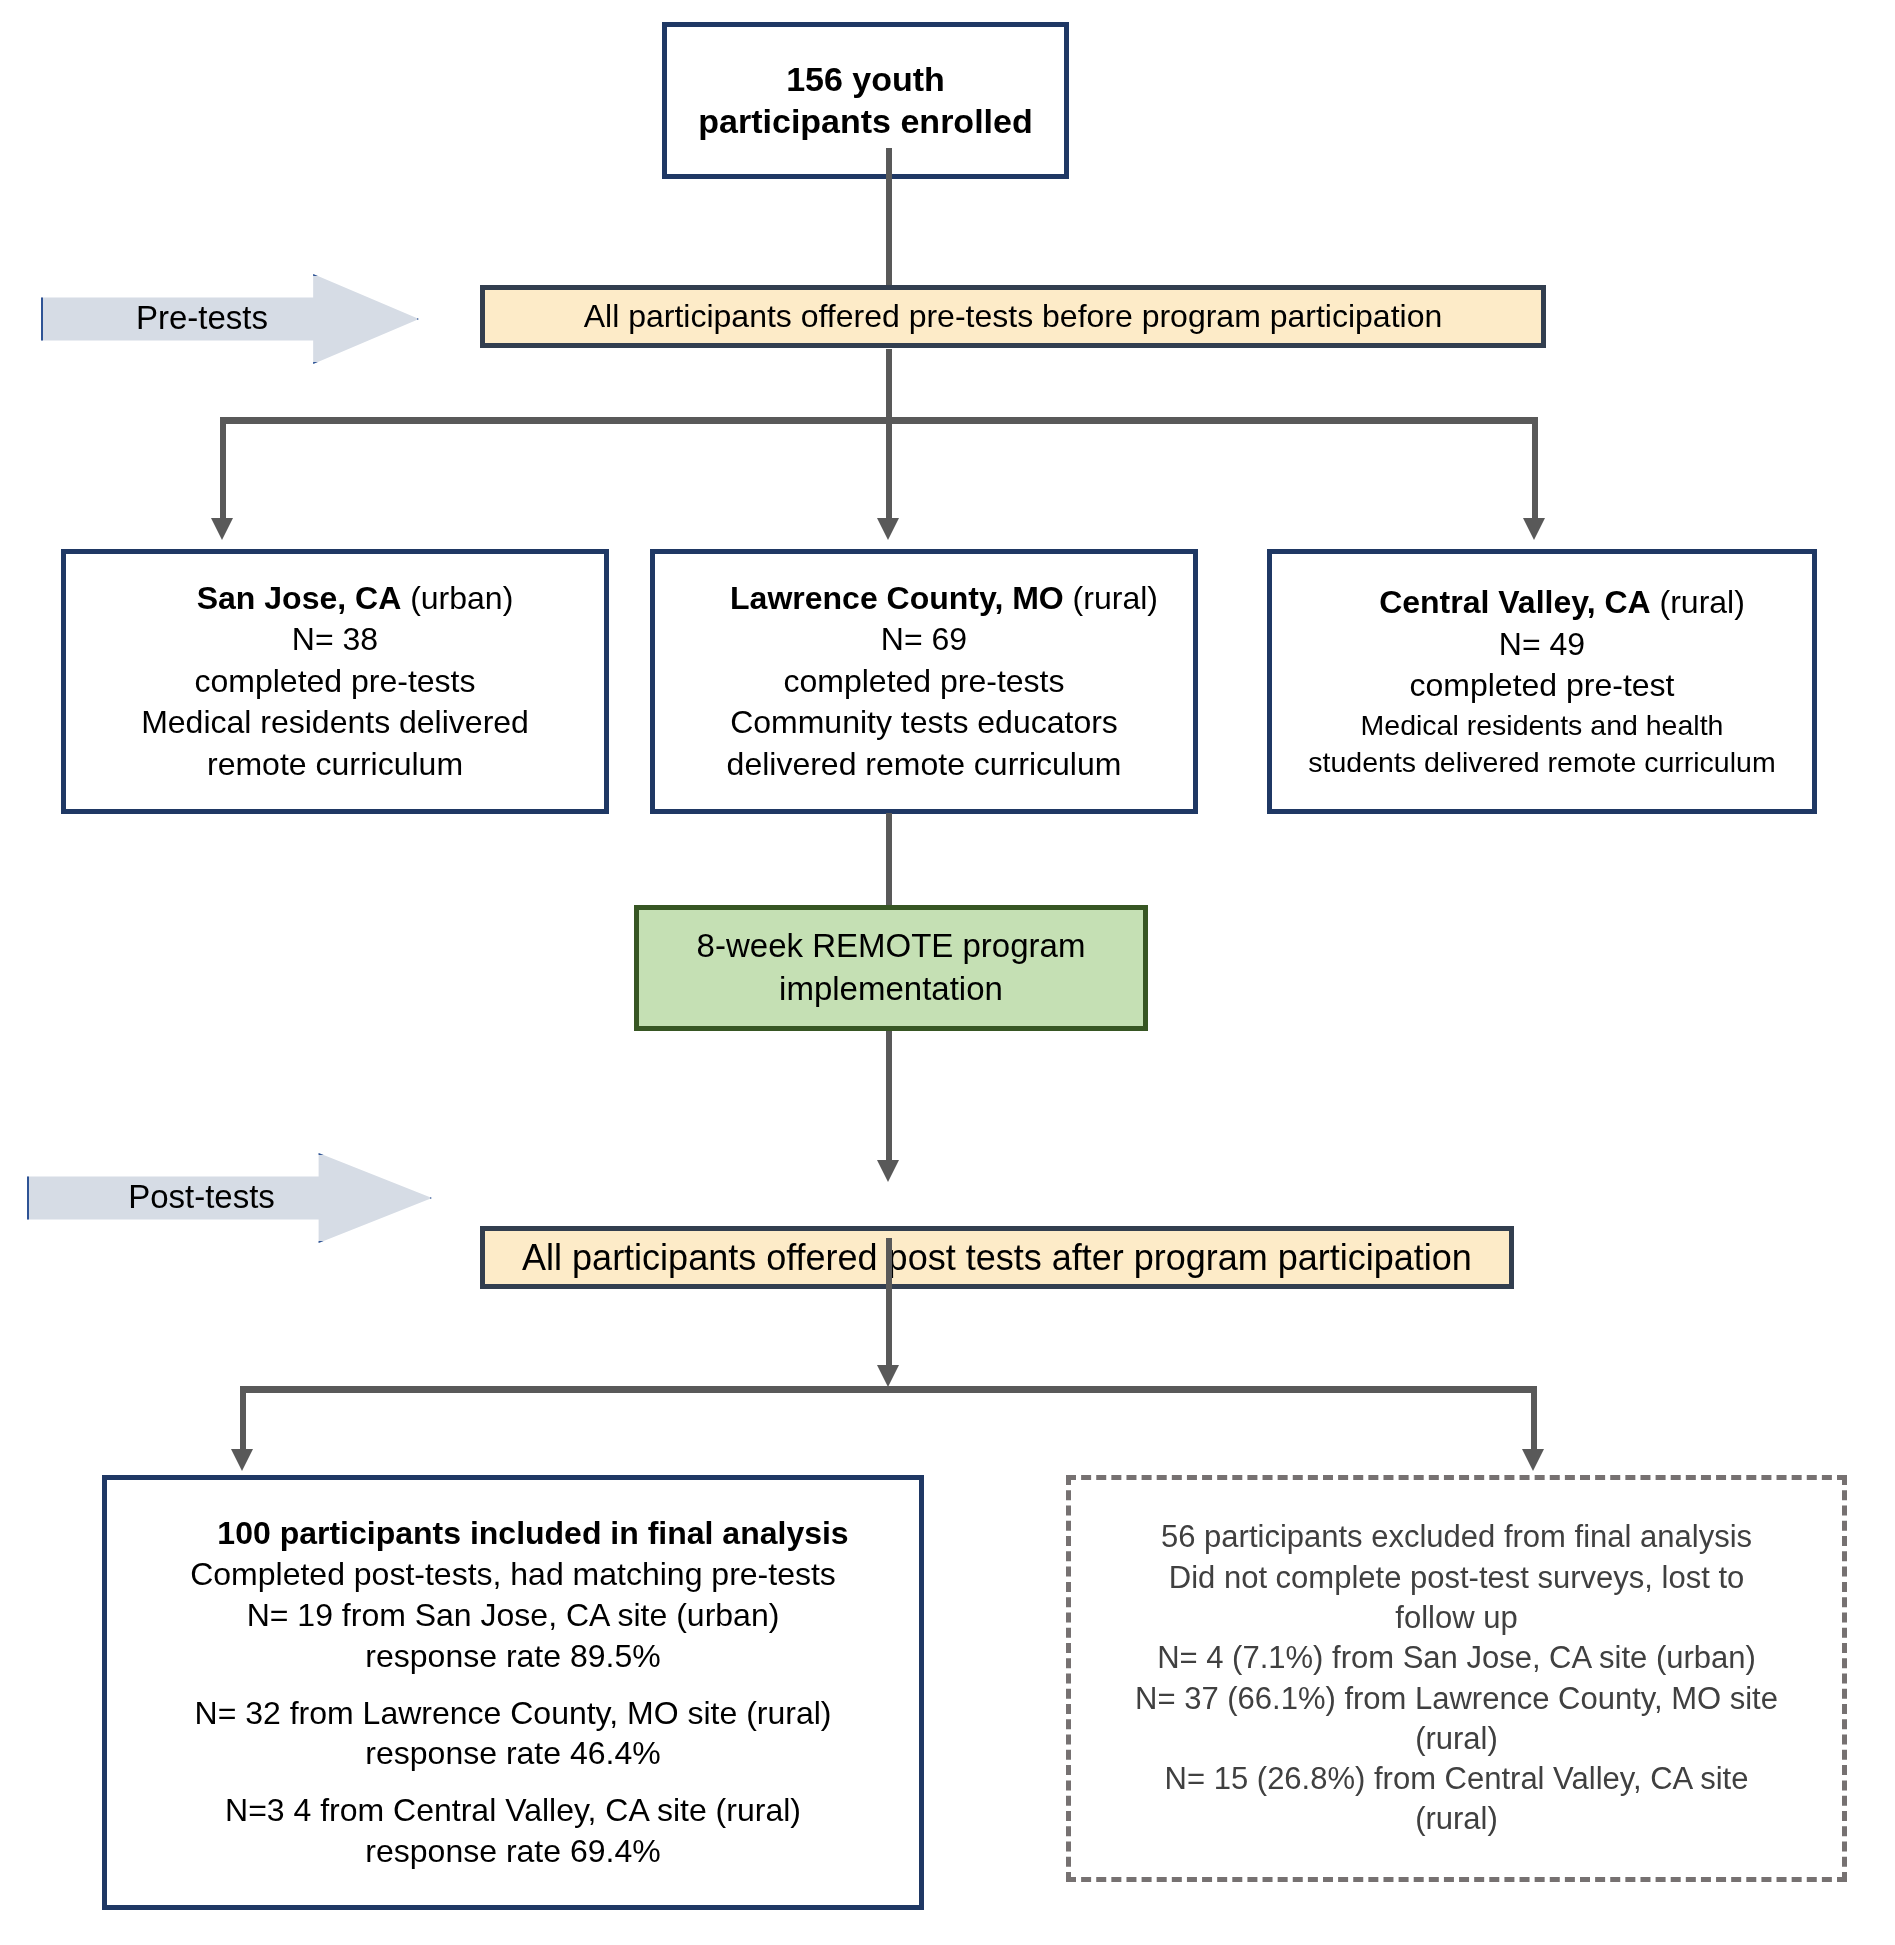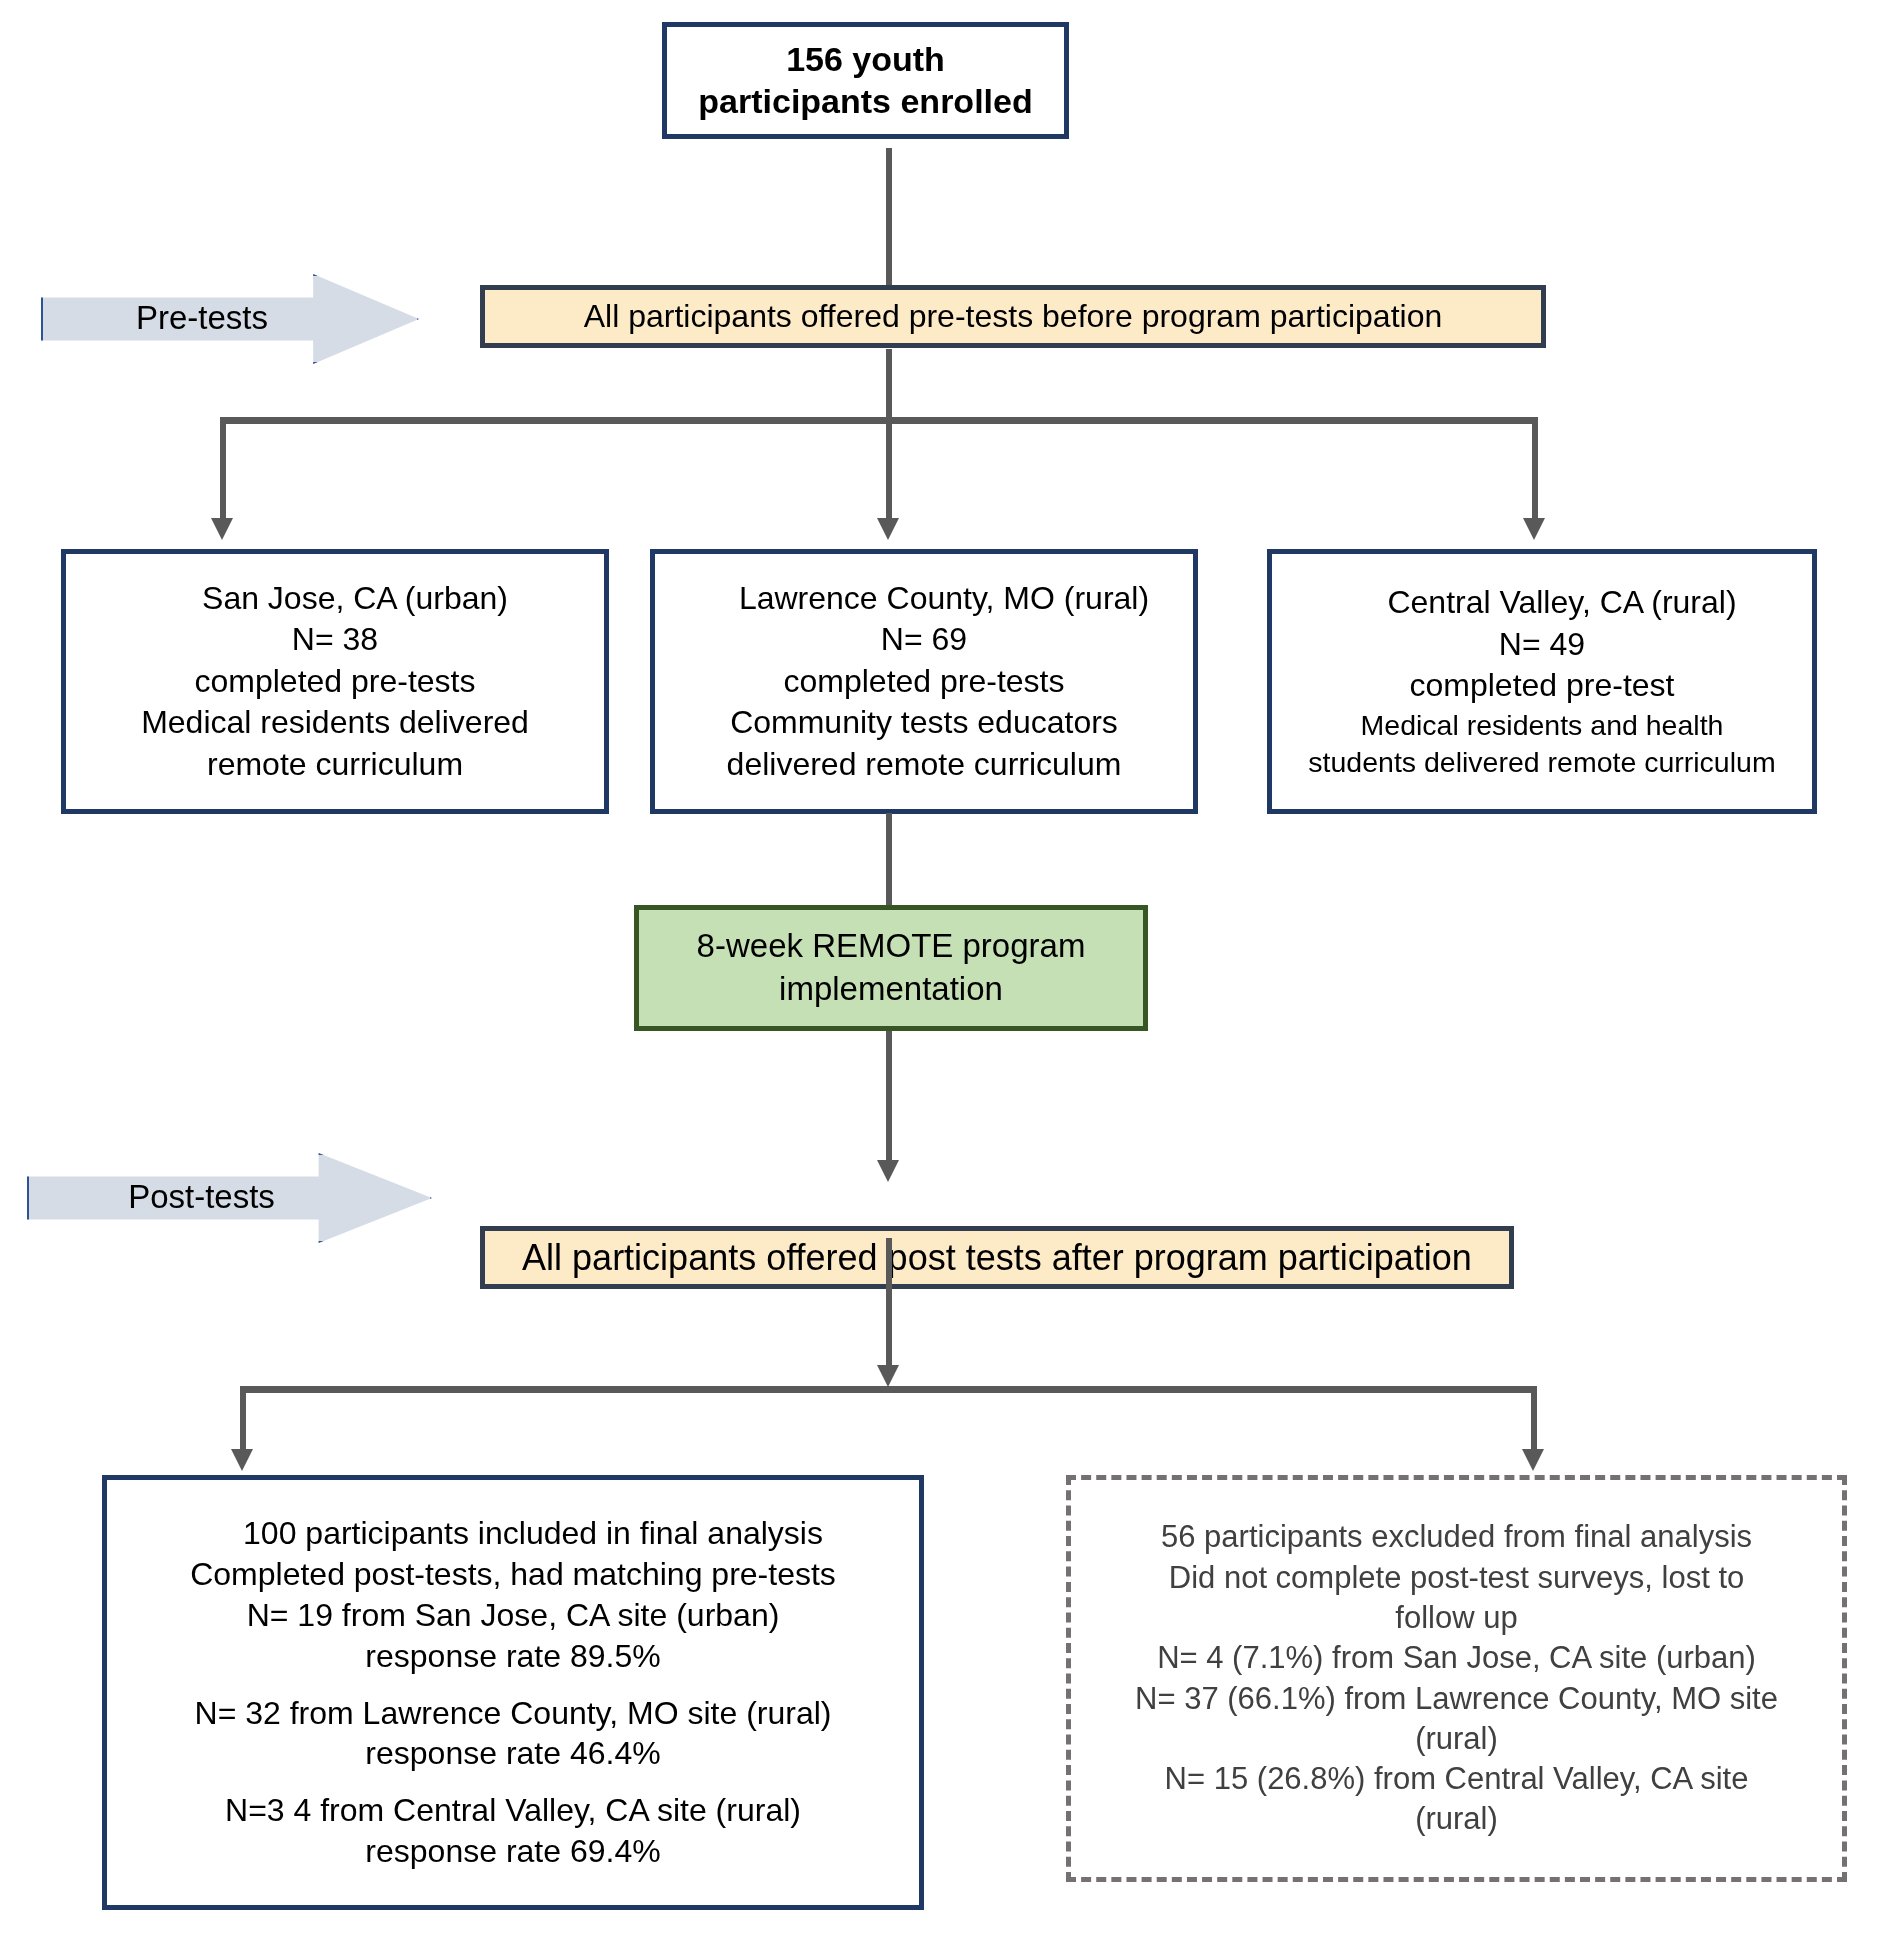--- a/index.html
+++ b/index.html
@@ -24,30 +24,30 @@
               transform:translateX(-32px);color:#000;}
 
   
   .vline{position:absolute;background:#595959;}
   .hline{position:absolute;background:#595959;}
   .arrowhead{position:absolute;width:0;height:0;
              border-left:11.8px solid transparent;border-right:11.8px solid transparent;
              border-top:22px solid #595959;}
 
   .ln{display:block;}
-  .b{font-weight:normal;margin-left:40px;}
+  .b{font-weight:bold;margin-left:40px;}
   .sm{font-size:28.5px;}
   .gap{height:15.4px;}
 </style>
 </head>
 <body>
 
 <div id="canvas">
 
-  <div class="node box-navy" style="left:662px;top:22px;width:407px;height:117px;font-size:34px;line-height:1.22;font-weight:bold;align-items:center;">
+  <div class="node box-navy" style="left:662px;top:22px;width:407px;height:157px;font-size:34px;line-height:1.22;font-weight:bold;align-items:center;">
     <span class="ln">156 youth</span>
     <span class="ln">participants enrolled</span>
   </div>
 
   <div class="vline" style="left:886px;top:148px;width:5.9px;height:140px;"></div>
 
   <div class="chevron" style="left:41px;top:274px;width:362px;height:86px;">
     <div class="chev-body"></div>
     <div class="chev-label">Pre-tests</div>
   </div>

